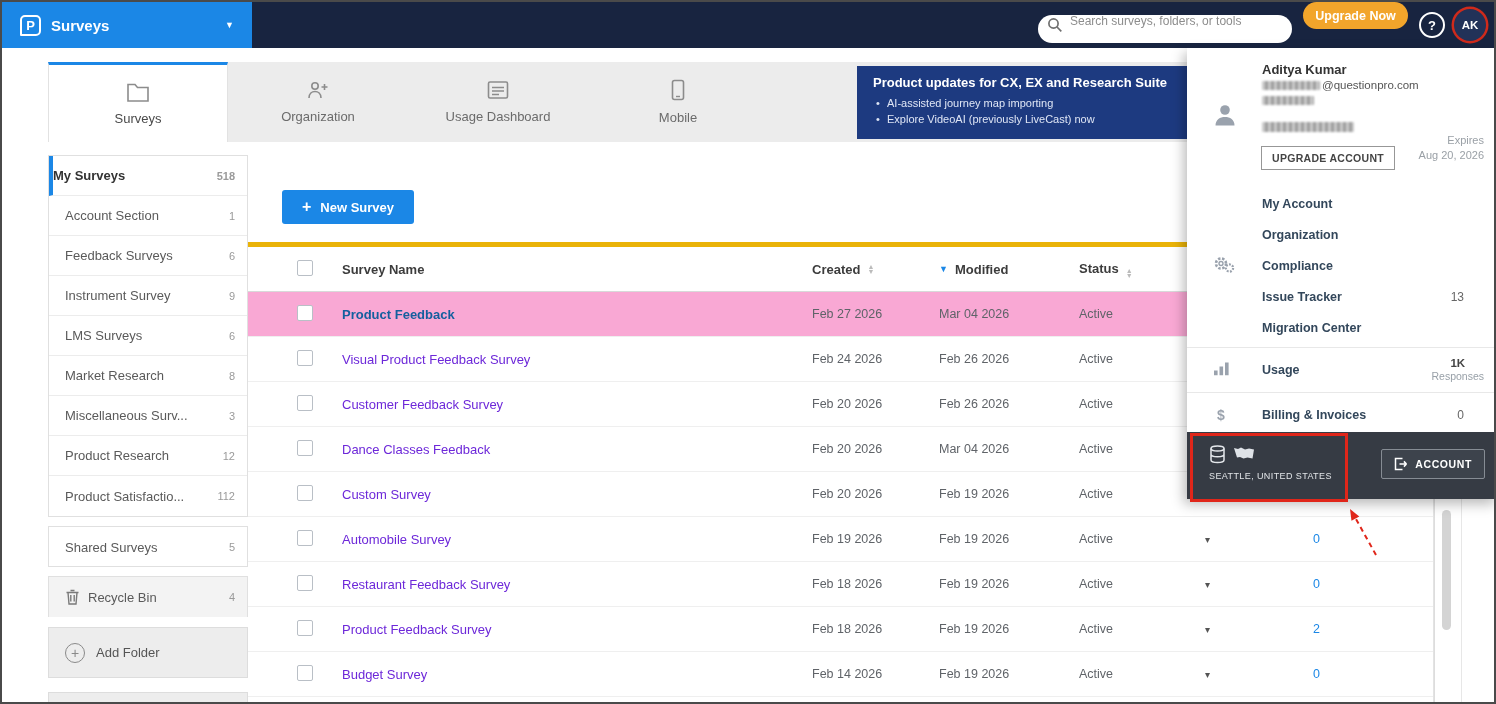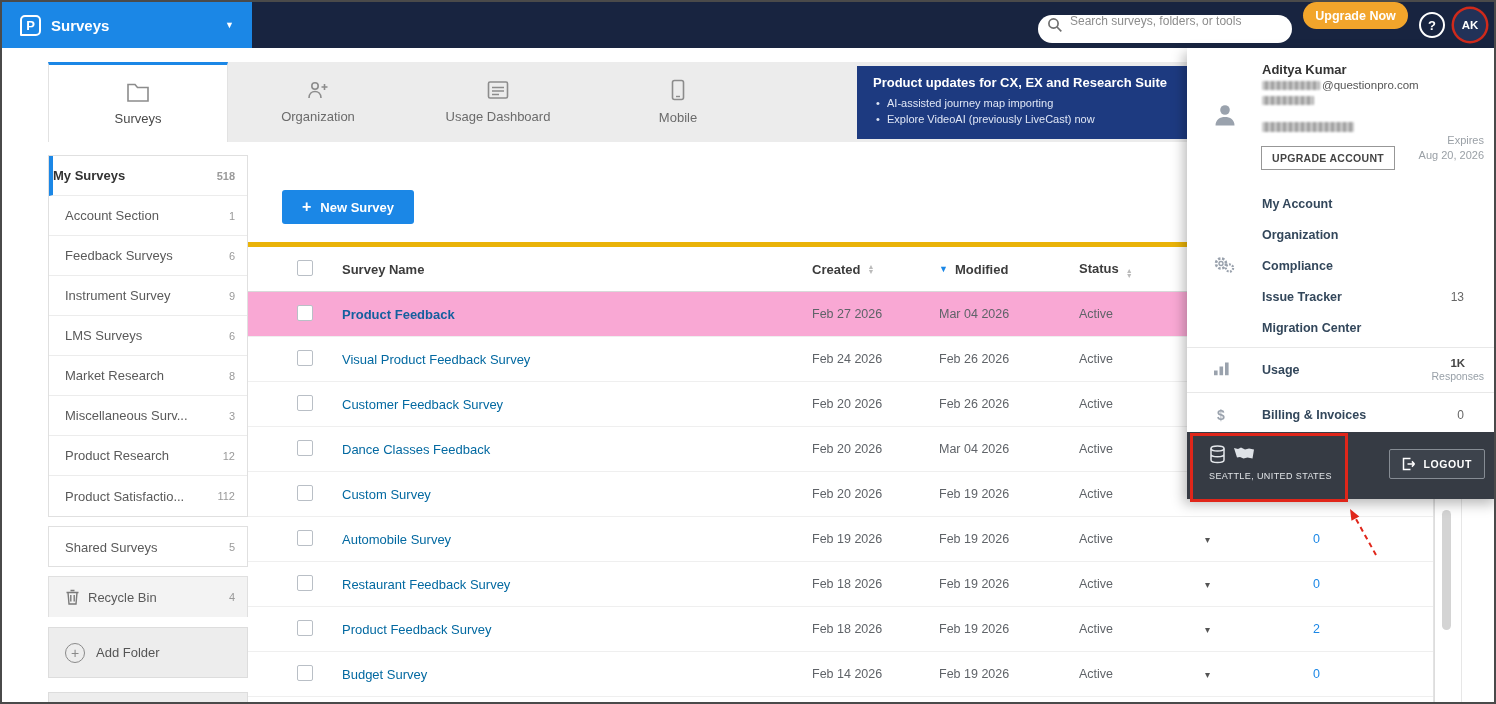--- a/index.html
+++ b/index.html
@@ -44,21 +44,21 @@
 .main{position:absolute;left:246px;top:140px;width:1186px;height:564px;background:#fff;border-right:1px solid #e3e3e3}
 .new-survey{position:absolute;left:34px;top:48px;height:34px;border:none;border-radius:3px;background:#1b87e6;color:#fff;font-size:13px;font-weight:bold;display:inline-flex;align-items:center;gap:9px;padding:0 20px;cursor:pointer;font-family:inherit}
 .new-survey .plus{font-size:16px;font-weight:bold}
 .table{position:absolute;left:0;top:100px;right:0;border-top:5px solid #eab308}
 .thead{display:flex;align-items:center;height:45px;border-bottom:1px solid #d9d9d9;font-size:13px;font-weight:bold;color:#3c3c3c}
 .trow{display:flex;align-items:center;height:45px;border-bottom:1px solid #efefef;font-size:12.5px;color:#5f6368}
 .trow.hl{background:#f9a8d4}
 .cb-cell{margin-left:49px;width:45px;flex:none}
 .cb{display:inline-block;width:16px;height:16px;border:1.5px solid #b9bfc6;border-radius:2px;background:#fff;cursor:pointer}
 .c-name{width:470px;flex:none}
-.c-name a{color:#0369a1;text-decoration:none;font-size:13px;cursor:pointer}
+.c-name a{color:#6d28d9;text-decoration:none;font-size:13px;cursor:pointer}
 .trow.hl .c-name a{color:#135f9e;font-weight:bold}
 .c-created{width:127px;flex:none;display:flex;align-items:center}
 .c-mod{width:140px;flex:none;display:flex;align-items:center}
 .c-status{width:126px;flex:none}
 .c-caret{width:30px;flex:none;color:#555;font-size:10px;cursor:pointer}
 .c-resp{width:85px;flex:none;text-align:right}
 .c-resp a{color:#1b87e6;text-decoration:none;cursor:pointer}
 .sort-ud{display:inline-flex;flex-direction:column;line-height:5px;font-size:7px;color:#bbb;margin-left:7px;cursor:pointer}
 .sort-active{color:#1b87e6;font-size:9px;margin-right:7px;cursor:pointer}
 
@@ -407,21 +407,21 @@
               <path d="M1 1 l4 1 3-1.5 4 2 4-1 5 1 -1.5 9 -5-1 -4 1 -3.5-1.5 -3 .5 Z" fill="#dfe3e8"></path>
             </svg>
         </div>
         <div class="dc-label">SEATTLE, UNITED STATES</div>
       </div>
       <button class="logout-btn">
         <svg width="14" height="14" viewBox="0 0 14 14">
             <path d="M8.5 1.5 H1.5 v11 h7" fill="none" stroke="#fff" stroke-width="1.5"></path>
             <path d="M5.5 7 h7 M12.5 7 l-2.6-2.6 M12.5 7 l-2.6 2.6" fill="none" stroke="#fff" stroke-width="1.5"></path>
           </svg>
-        <span>LOGOUT</span>
+        <span>ACCOUNT</span>
       </button>
     </div>
   </div>
 
   <div class="hl-box"></div>
   <svg class="anno-arrow" width="60" height="62" viewBox="0 0 60 62">
     <line x1="44" y1="58" x2="24" y2="22" stroke="#e0261a" stroke-width="2" stroke-dasharray="5 4"></line>
     <polygon points="18,12 27.3,19.4 19.5,23.8" fill="#e0261a"></polygon>
   </svg>
 

